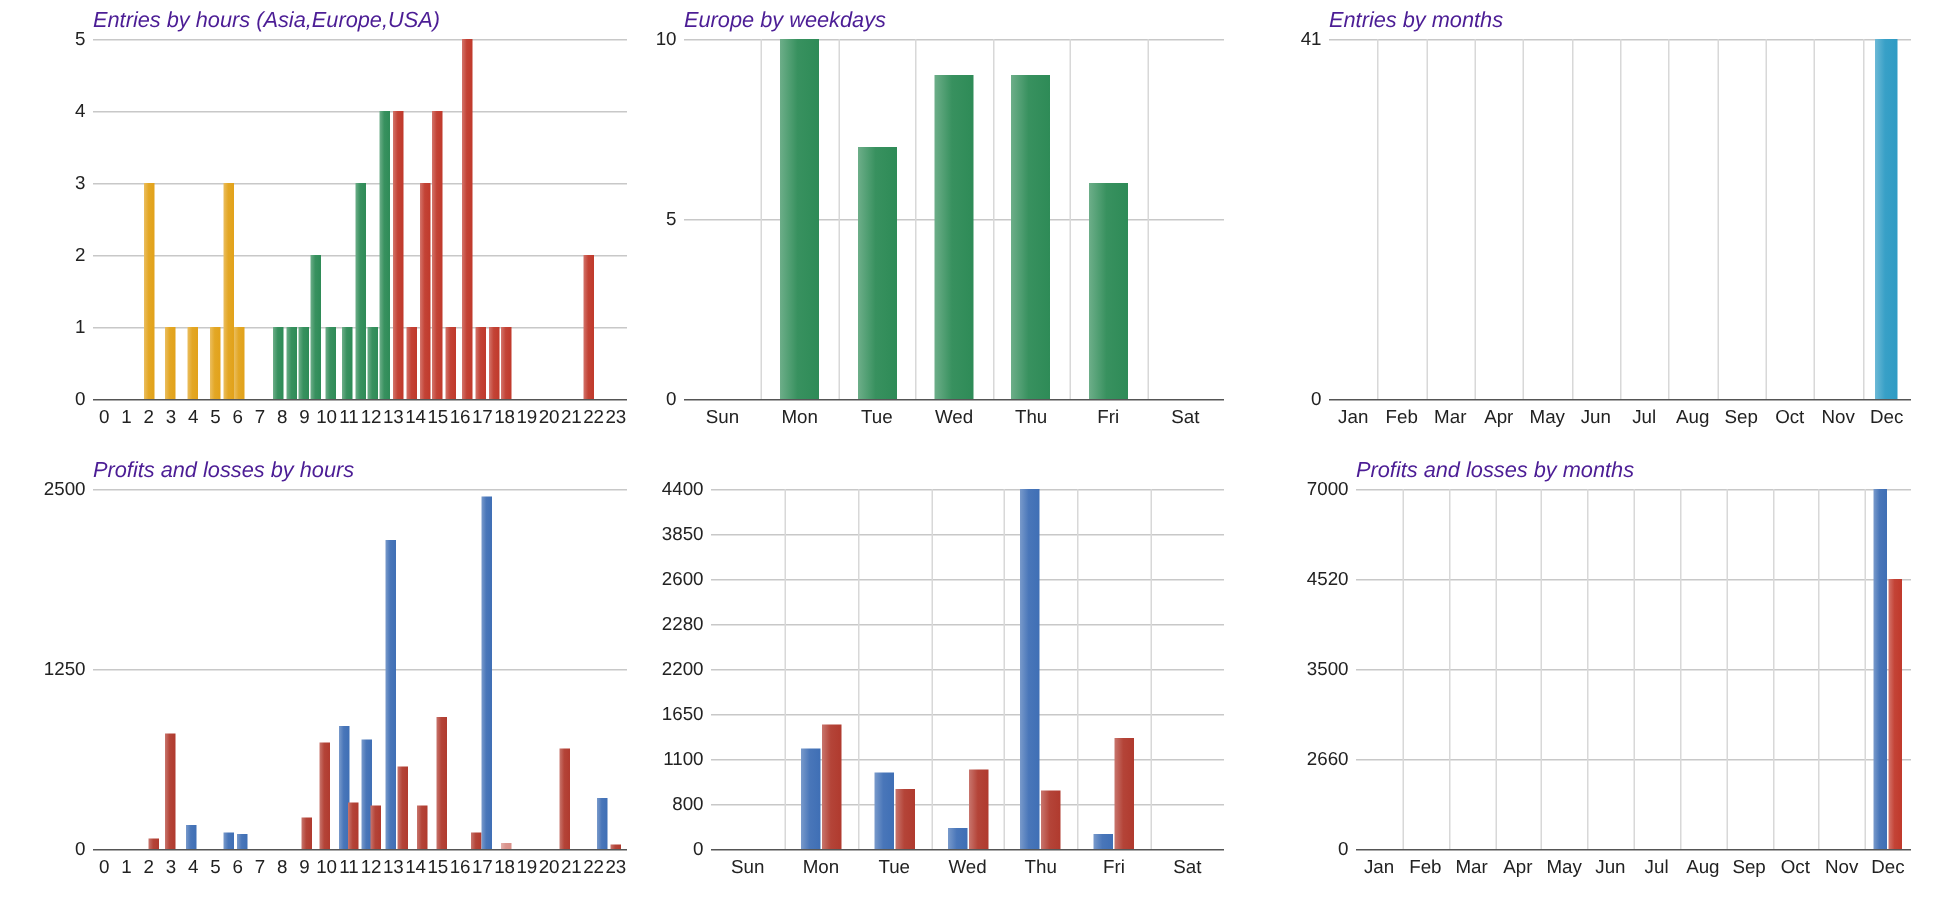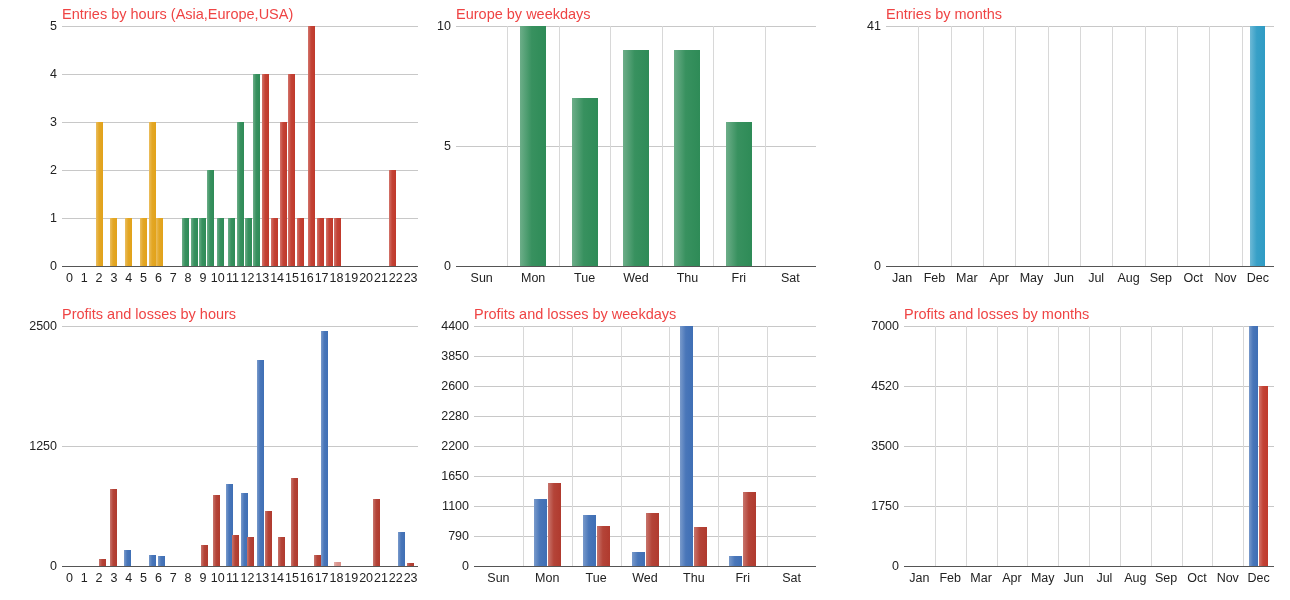--- a/index.html
+++ b/index.html
@@ -22,22 +22,23 @@
     height: 600px;
   }
   .panel {
     position: relative;
     box-sizing: border-box;
     padding: 0;
   }
   .panel-title {
     position: absolute;
     font-size: 14.5px;
-    color: #ef4444;
+    color: #4c1d95;
     white-space: nowrap;
+    font-style: italic;
   }
   .plot {
     position: absolute;
     box-sizing: border-box;
   }
   .plotarea {
     position: absolute;
     left: 0; top: 0; right: 0; bottom: 0;
   }
   .gridline {
@@ -279,27 +280,26 @@
           <div class="bar" style="left: 259.05px; width: 7px; height: 235.2px; background: linear-gradient(to right, rgb(121, 154, 203) 0%, rgb(73, 118, 185) 45%, rgb(63, 111, 181) 100%);"></div>
           <div class="bar" style="left: 272.4px; width: 7px; height: 3.84px; background: linear-gradient(to right, rgb(228, 177, 172) 0%, rgb(219, 149, 142) 45%, rgb(217, 143, 136) 100%);"></div>
           <div class="bar" style="left: 310.967px; width: 7px; height: 67.2px; background: linear-gradient(to right, rgb(200, 117, 109) 0%, rgb(180, 68, 56) 45%, rgb(176, 58, 46) 100%);"></div>
           <div class="bar" style="left: 336.183px; width: 7px; height: 33.6px; background: linear-gradient(to right, rgb(121, 154, 203) 0%, rgb(73, 118, 185) 45%, rgb(63, 111, 181) 100%);"></div>
           <div class="bar" style="left: 345.083px; width: 7px; height: 2.88px; background: linear-gradient(to right, rgb(200, 117, 109) 0%, rgb(180, 68, 56) 45%, rgb(176, 58, 46) 100%);"></div>
         </div>
       </div>
   </div>
 
   <div class="panel">
-    <div class="panel-title" style="left:44px; top:6px;">Profits and losses by weekdays</div>
     <div class="plot" id="p4" style="left:44px; top:26px; width:342px; height:240px;">
         <div class="plotarea">
           <div class="axisline" style="top: 240px;"></div>
           <div class="ytick" style="top: 240px;">0</div>
           <div class="gridline" style="top: 210px;"></div>
-          <div class="ytick" style="top: 210px;">790</div>
+          <div class="ytick" style="top: 210px;">800</div>
           <div class="gridline" style="top: 180px;"></div>
           <div class="ytick" style="top: 180px;">1100</div>
           <div class="gridline" style="top: 150px;"></div>
           <div class="ytick" style="top: 150px;">1650</div>
           <div class="gridline" style="top: 120px;"></div>
           <div class="ytick" style="top: 120px;">2200</div>
           <div class="gridline" style="top: 90px;"></div>
           <div class="ytick" style="top: 90px;">2280</div>
           <div class="gridline" style="top: 60px;"></div>
           <div class="ytick" style="top: 60px;">2600</div>
@@ -334,21 +334,21 @@
       </div>
   </div>
 
   <div class="panel">
     <div class="panel-title" style="left:44px; top:6px;">Profits and losses by months</div>
     <div class="plot" id="p5" style="left:44px; top:26px; width:370px; height:240px;">
         <div class="plotarea">
           <div class="axisline" style="top: 240px;"></div>
           <div class="ytick" style="top: 240px;">0</div>
           <div class="gridline" style="top: 180px;"></div>
-          <div class="ytick" style="top: 180px;">1750</div>
+          <div class="ytick" style="top: 180px;">2660</div>
           <div class="gridline" style="top: 120px;"></div>
           <div class="ytick" style="top: 120px;">3500</div>
           <div class="gridline" style="top: 60px;"></div>
           <div class="ytick" style="top: 60px;">4520</div>
           <div class="gridline" style="top: 0px;"></div>
           <div class="ytick" style="top: 0px;">7000</div>
           <div class="vsep" style="left: 30.8333px;"></div>
           <div class="vsep" style="left: 61.6667px;"></div>
           <div class="vsep" style="left: 92.5px;"></div>
           <div class="vsep" style="left: 123.333px;"></div>

